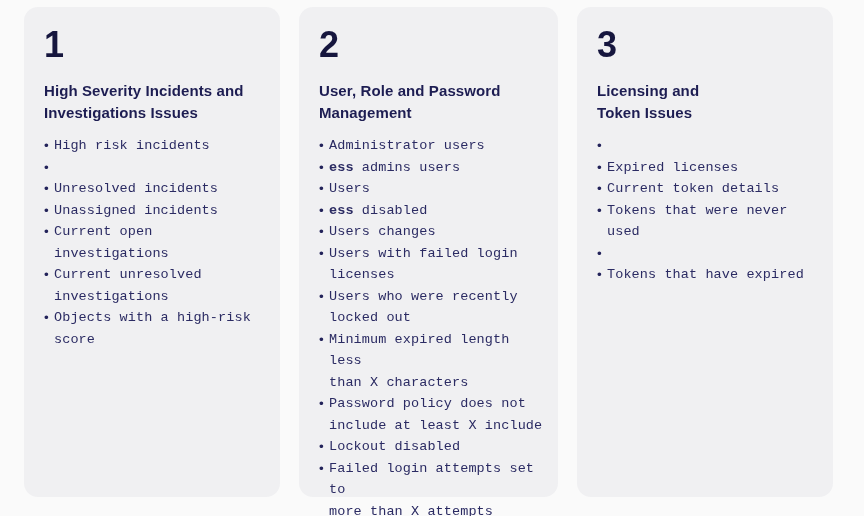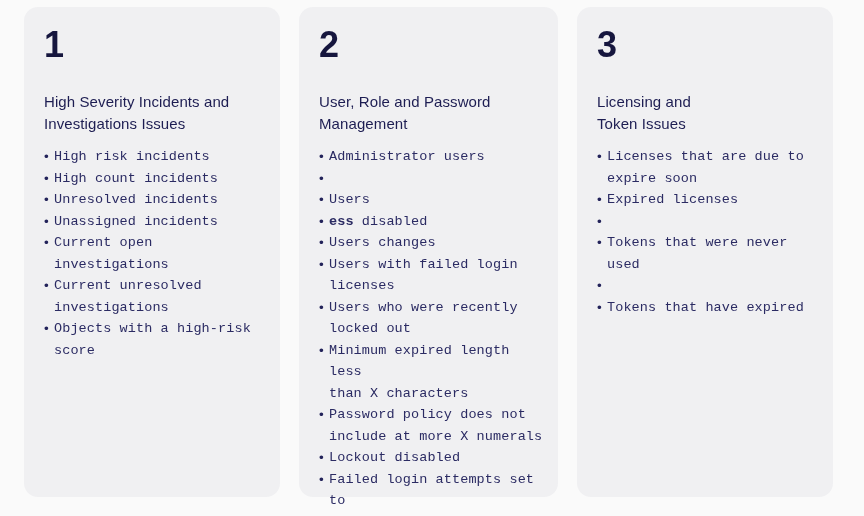--- a/index.html
+++ b/index.html
@@ -26,23 +26,23 @@
   .card-3 { left: 577px; width: 256px; }
   .card-number {
     font-size: 36px;
     font-weight: bold;
     color: #16163e;
     line-height: 1;
     margin-top: 2px;
     letter-spacing: 0.5px;
   }
   .card-title {
-    margin-top: 28px;
+    margin-top: 17px;
     font-size: 15px;
-    font-weight: normal;
+    font-weight: bold;
     color: #1d1d52;
     line-height: 22px;
     white-space: pre-line;
     letter-spacing: 0.1px;
   }
   .card-list {
     list-style: none;
     margin-top: 11px;
   }
   .card-list li {
@@ -74,21 +74,20 @@
     <div class="card-number">1</div>
     <h3 class="card-title">High Severity Incidents and
 Investigations Issues</h3>
     <ul class="card-list">
         <li>
           <span class="bullet">•</span>
           <span class="item-text"><span>High risk incidents</span></span>
         </li>
         <li>
           <span class="bullet">•</span>
-          <span class="item-text"><span>High count incidents</span></span>
         </li>
         <li>
           <span class="bullet">•</span>
           <span class="item-text"><span>Unresolved incidents</span></span>
         </li>
         <li>
           <span class="bullet">•</span>
           <span class="item-text"><span>Unassigned incidents</span></span>
         </li>
         <li>
@@ -111,20 +110,21 @@
     <div class="card-number">2</div>
     <h3 class="card-title">User, Role and Password
 Management</h3>
     <ul class="card-list">
         <li>
           <span class="bullet">•</span>
           <span class="item-text"><span>Administrator users</span></span>
         </li>
         <li>
           <span class="bullet">•</span>
+          <span class="item-text"><span class="b">ess</span><span> admins users</span></span>
         </li>
         <li>
           <span class="bullet">•</span>
           <span class="item-text"><span>Users</span></span>
         </li>
         <li>
           <span class="bullet">•</span>
           <span class="item-text"><span class="b">ess</span><span> disabled</span></span>
         </li>
         <li>
@@ -140,21 +140,21 @@
           <span class="item-text"><span>Users who were recently locked out</span></span>
         </li>
         <li>
           <span class="bullet">•</span>
           <span class="item-text"><span>Minimum expired length less
 than X characters</span></span>
         </li>
         <li>
           <span class="bullet">•</span>
           <span class="item-text"><span>Password policy does not
-include at more X numerals</span></span>
+include at least X include</span></span>
         </li>
         <li>
           <span class="bullet">•</span>
           <span class="item-text"><span>Lockout disabled</span></span>
         </li>
         <li>
           <span class="bullet">•</span>
           <span class="item-text"><span>Failed login attempts set to
 more than X attempts</span></span>
         </li>
@@ -168,29 +168,28 @@
       </ul>
   </div>
 
   <div class="card card-3">
     <div class="card-number">3</div>
     <h3 class="card-title">Licensing and
 Token Issues</h3>
     <ul class="card-list">
         <li>
           <span class="bullet">•</span>
-          <span class="item-text"><span>Licenses that are due to
-expire soon</span></span>
         </li>
         <li>
           <span class="bullet">•</span>
           <span class="item-text"><span>Expired licenses</span></span>
         </li>
         <li>
           <span class="bullet">•</span>
+          <span class="item-text"><span>Current token details</span></span>
         </li>
         <li>
           <span class="bullet">•</span>
           <span class="item-text"><span>Tokens that were never used</span></span>
         </li>
         <li>
           <span class="bullet">•</span>
         </li>
         <li>
           <span class="bullet">•</span>

